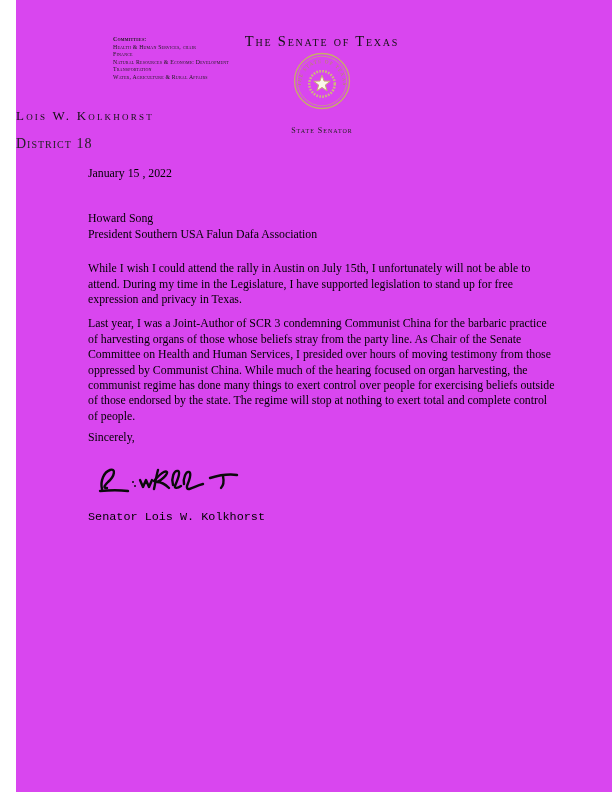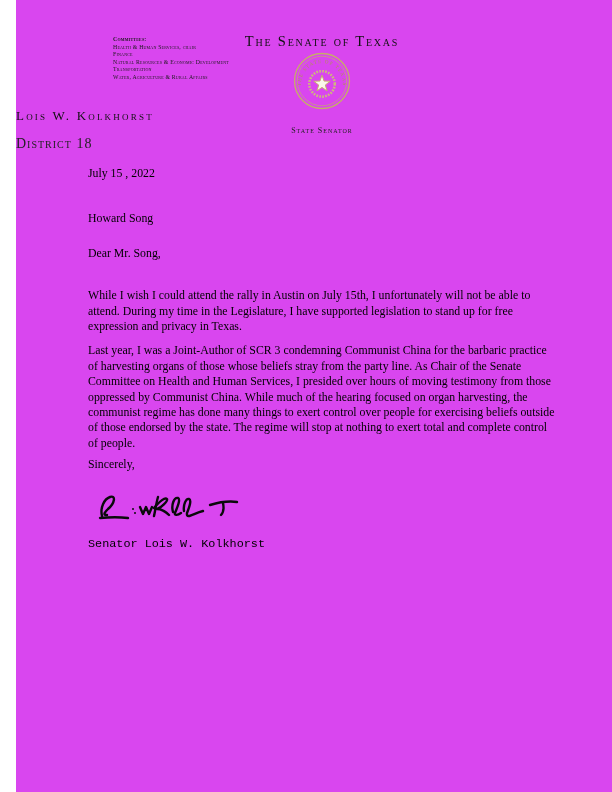--- a/index.html
+++ b/index.html
@@ -73,27 +73,27 @@
       <circle cx="30" cy="33" r="13.2" fill="none" stroke="#cfb67d" stroke-width="2.6" stroke-dasharray="1.8 1.3"></circle>
       <polygon points="30,24 32.12,30.09 38.56,30.22 33.42,34.11 35.29,40.28 30,36.6 24.71,40.28 26.58,34.11 21.44,30.22 27.88,30.09" fill="#faf6ea" stroke="#c7ab6b" stroke-width="1"></polygon>
     </svg>
   </div>
 
   <div class="senator-name">Lois W. Kolkhorst</div>
   <div class="senator-title">State Senator</div>
   <div class="senator-district">District 18</div>
 
   <div class="letter-body">
-    <p class="blk date">July 15 , 2022</p>
+    <p class="blk date">January 15 , 2022</p>
 
     <div class="blk recipient">
       <div>Howard Song</div>
+      <div>President Southern USA Falun Dafa Association</div>
     </div>
 
-    <p class="blk salutation">Dear Mr. Song,</p>
 
     <p class="blk para1">While I wish I could attend the rally in Austin on July 15th, I unfortunately will not be able to attend. During my time in the Legislature, I have supported legislation to stand up for free expression and privacy in Texas.</p>
     <p class="blk para2">Last year, I was a Joint-Author of SCR 3 condemning Communist China for the barbaric practice of harvesting organs of those whose beliefs stray from the party line. As Chair of the Senate Committee on Health and Human Services, I presided over hours of moving testimony from those oppressed by Communist China. While much of the hearing focused on organ harvesting, the communist regime has done many things to exert control over people for exercising beliefs outside of those endorsed by the state. The regime will stop at nothing to exert total and complete control of people.</p>
 
     <p class="blk closing">Sincerely,</p>
 
     <svg class="signature" width="150" height="46" viewBox="0 0 150 46" fill="none" stroke="#0a0a0a" stroke-width="2.4" stroke-linecap="round" stroke-linejoin="round">
       <path d="M12,34 C10,26 14,17 20,15 C26,13 25,21 18,27 C14,31 13,33 17,33"></path>
       <path d="M10,36 C20,35 30,35 38,36"></path>
       <circle cx="43" cy="27" r="1" fill="#0a0a0a" stroke="none"></circle>

